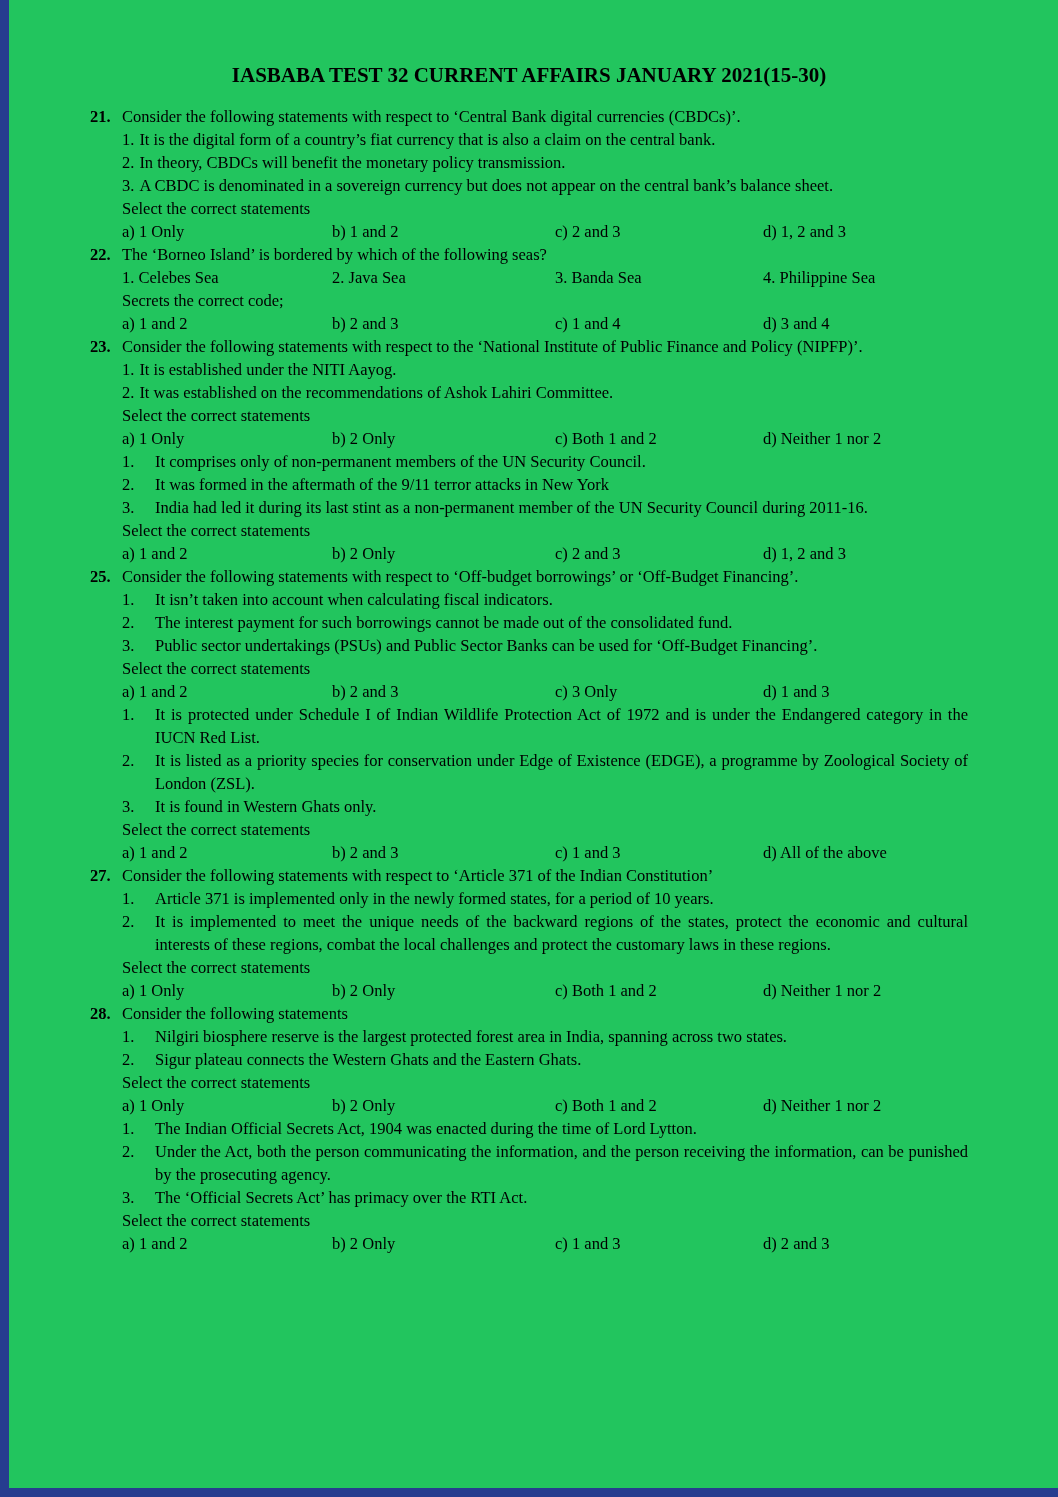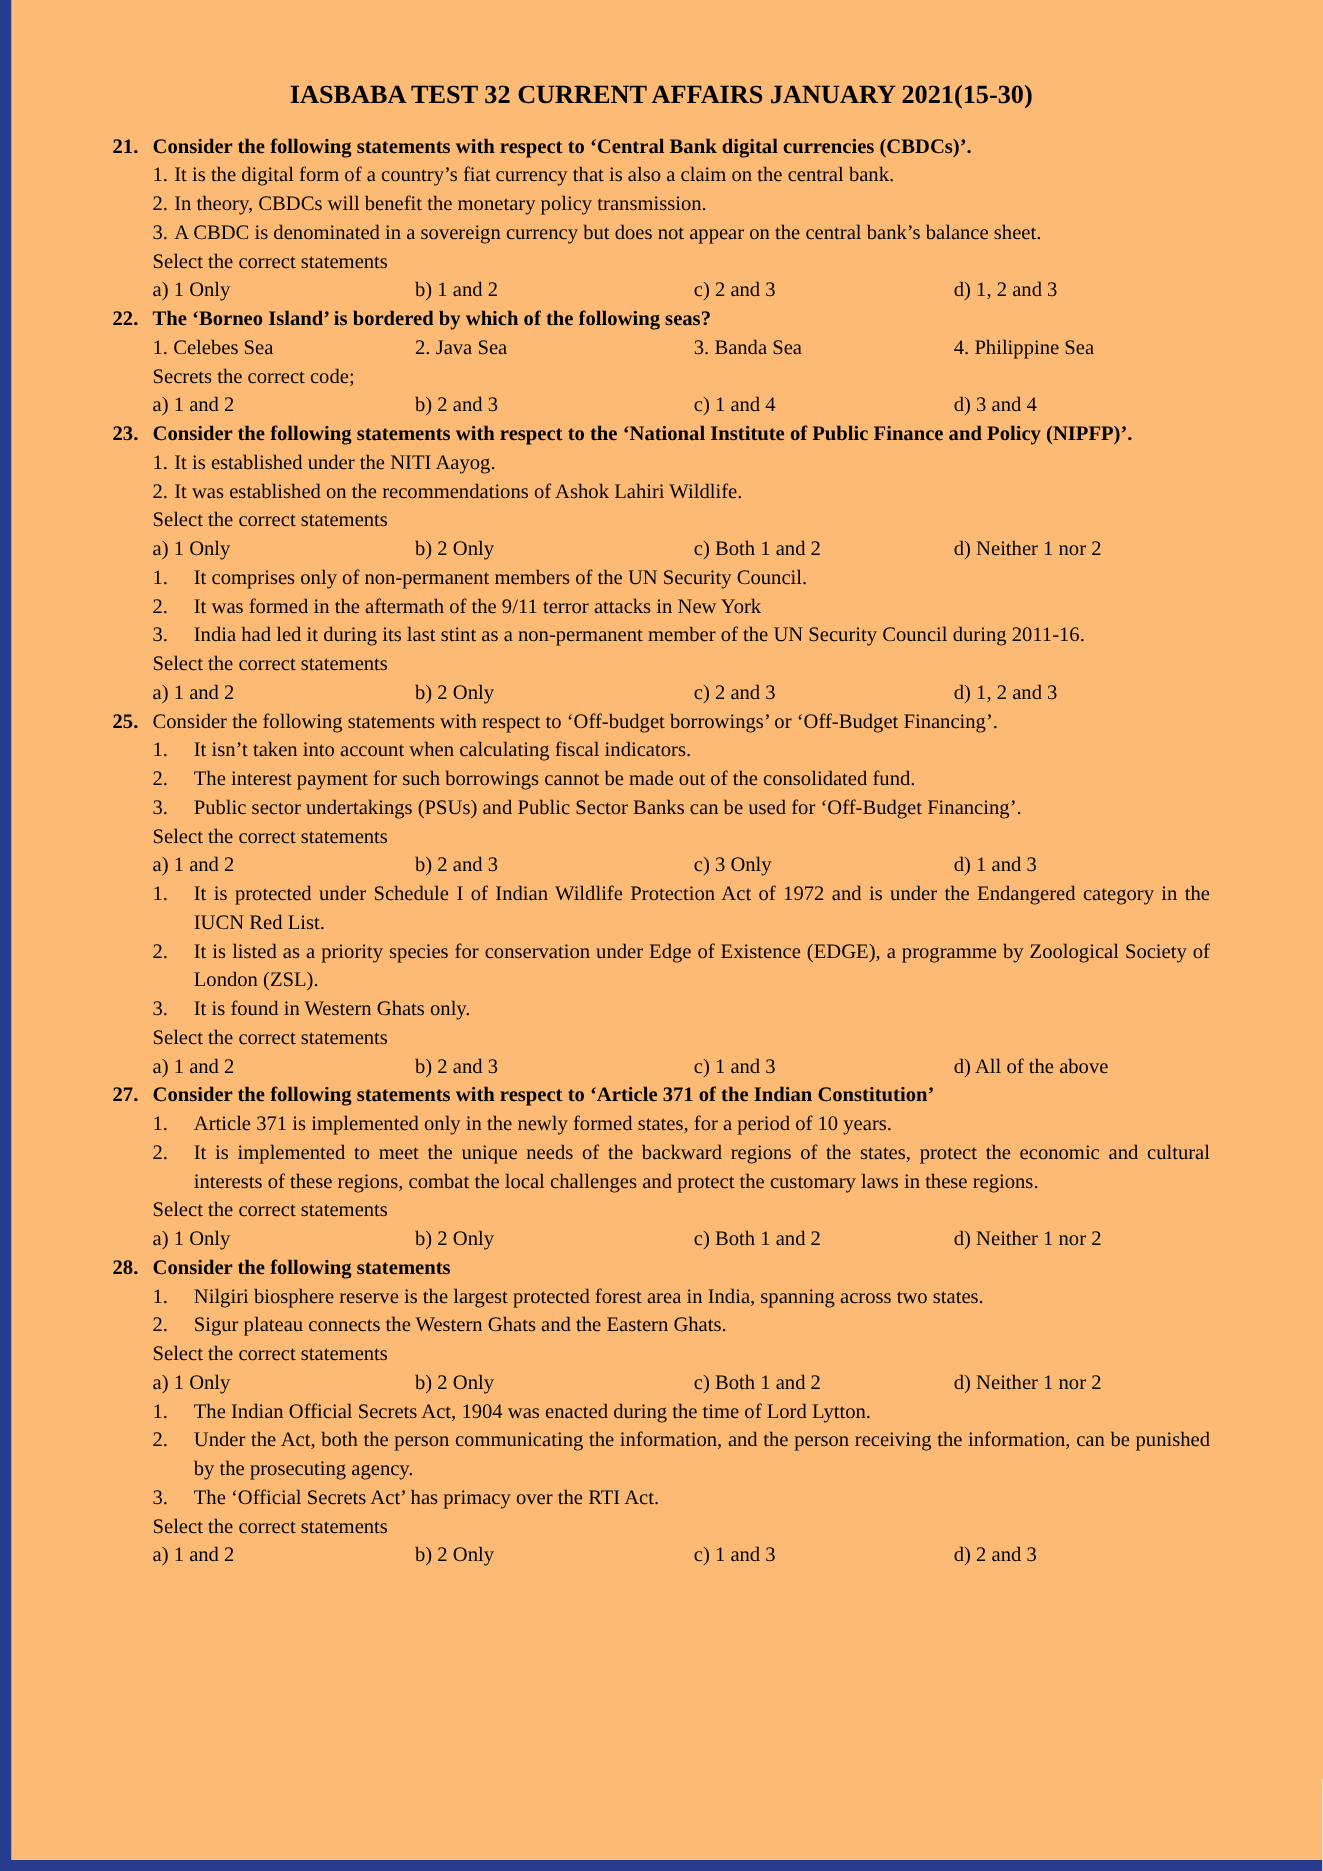--- a/index.html
+++ b/index.html
@@ -1,21 +1,21 @@
 <!DOCTYPE html>
 <html><head>
 <meta charset="utf-8">
 <style>
   * { margin: 0; padding: 0; box-sizing: border-box; }
   html, body { background: #ffffff; }
   .page {
     position: relative;
     width: 1058px;
     height: 1497px;
-    background: #fdba74;
+    background: #22c55e;
     font-family: "Liberation Serif", serif;
     font-size: 16.5px;
     line-height: 23px;
     color: #000000;
     overflow: hidden;
   }
   .border-left {
     position: absolute;
     left: 0; top: 0; bottom: 0;
     width: 9px;
@@ -39,21 +39,21 @@
   .q-head { display: flex; }
   .q-num {
     width: 32px;
     flex-shrink: 0;
     font-weight: bold;
   }
   .q-text {
     flex: 1;
     text-align: justify;
   }
-  .q-head.bold .q-text { font-weight: bold; }
+  .q-head.bold .q-text { font-weight: normal; }
   .statement {
     display: flex;
     padding-left: 32px;
   }
   .statement.tight .s-num { margin-right: 5px; flex-shrink: 0; }
   .statement.tabbed .s-num { width: 33px; flex-shrink: 0; }
   .s-text { flex: 1; text-align: justify; }
   .select-line { padding-left: 32px; }
   .options-grid {
     display: grid;
@@ -118,21 +118,21 @@
           <div class="q-head bold">
             <span class="q-num">23.</span>
             <span class="q-text">Consider the following statements with respect to the ‘National Institute of Public Finance and Policy (NIPFP)’.</span>
           </div>
           <div class="statement tight">
             <span class="s-num">1.</span>
             <span class="s-text">It is established under the NITI Aayog.</span>
           </div>
           <div class="statement tight">
             <span class="s-num">2.</span>
-            <span class="s-text">It was established on the recommendations of Ashok Lahiri Wildlife.</span>
+            <span class="s-text">It was established on the recommendations of Ashok Lahiri Committee.</span>
           </div>
           <div class="select-line">Select the correct statements</div>
           <div class="options-grid">
             <span class="option">a) 1 Only</span>
             <span class="option">b) 2 Only</span>
             <span class="option">c) Both 1 and 2</span>
             <span class="option">d) Neither 1 nor 2</span>
           </div>
         </div>
         <div class="question">

